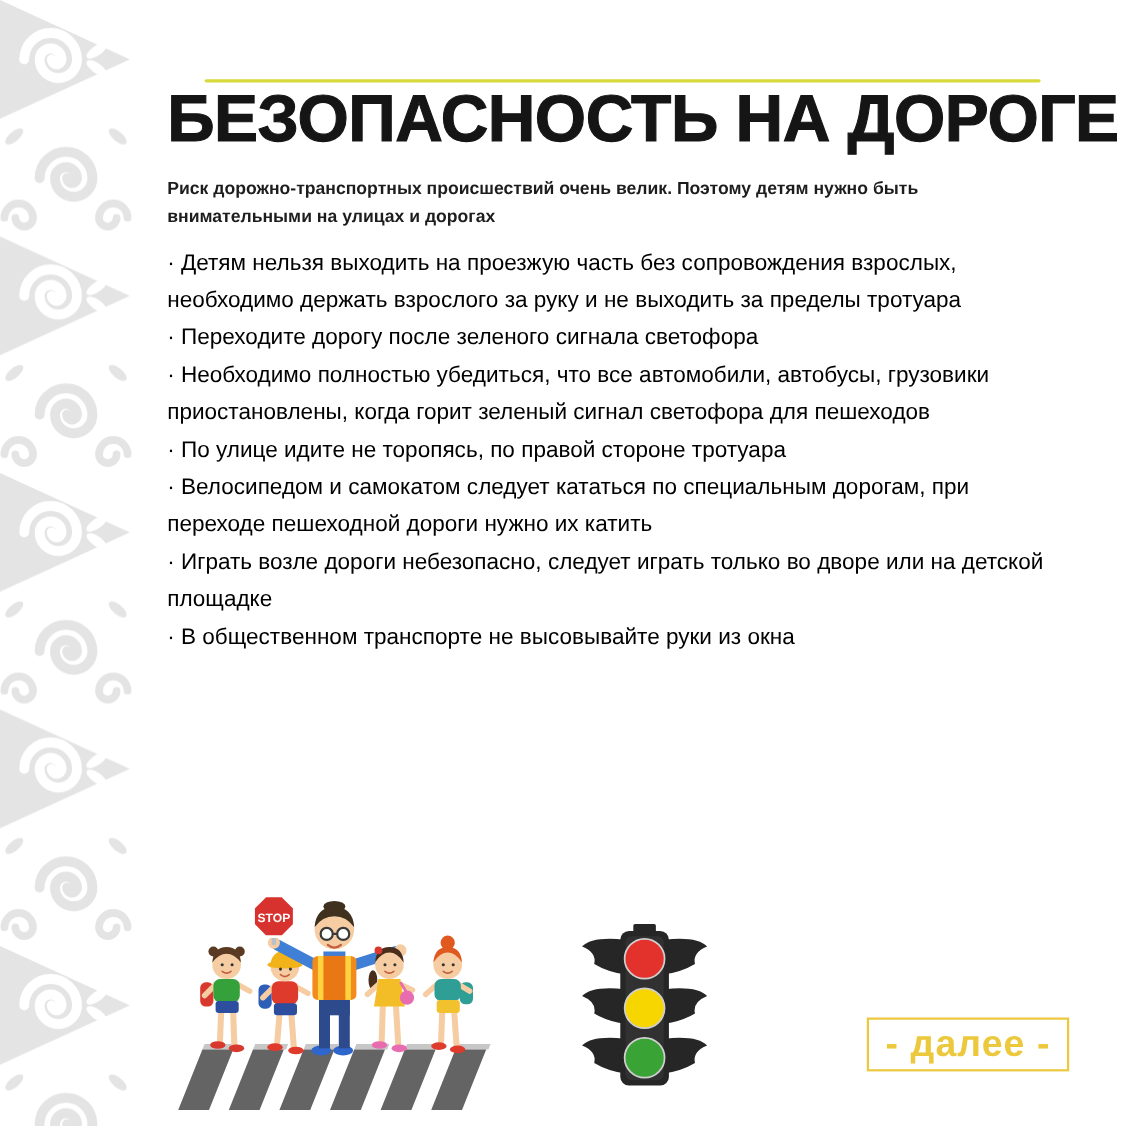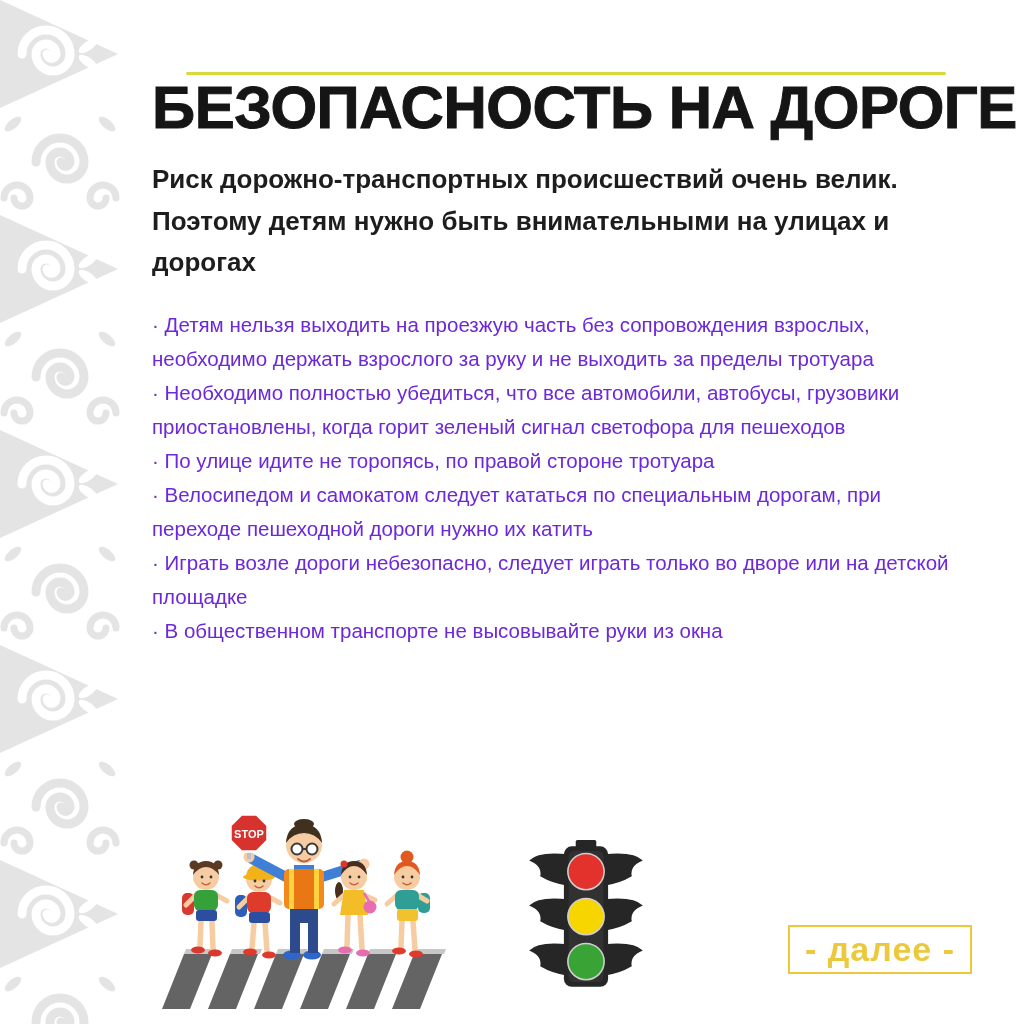--- a/index.html
+++ b/index.html
@@ -30,31 +30,31 @@
     font-size: 60px;
     line-height: 1.1;
     font-weight: bold;
     letter-spacing: -0.5px;
     color: #151515;
     -webkit-text-stroke: 1px #151515;
     white-space: nowrap;
   }
   .subtitle {
     margin-top: 18px;
-    font-size: 26px;
+    font-size: 16px;
     line-height: 1.6;
     font-weight: bold;
     color: #1d1d1d;
     max-width: 800px;
   }
   .rules {
-    margin-top: 24px;
+    margin-top: 12px;
     font-size: 20.5px;
     line-height: 34px;
-    color: #6d28d9;
+    color: #000000;
     max-width: 812px;
   }
   .figures {
     position: absolute;
     left: 0; bottom: 0;
     width: 820px; height: 213px;
   }
   .crosswalk { position: absolute; left: 4px; bottom: 10px; }
   .traffic-light { position: absolute; left: 374px; bottom: 34px; }
   .next-btn {
@@ -100,20 +100,21 @@
 
 <div class="content">
   <div class="top-rule"></div>
 
   <h1 class="page-title">БЕЗОПАСНОСТЬ НА ДОРОГЕ</h1>
 
   <p class="subtitle">Риск дорожно-транспортных происшествий очень велик. Поэтому детям нужно быть внимательными на улицах и дорогах</p>
 
   <div class="rules">
     <div>· Детям нельзя выходить на проезжую часть без сопровождения взрослых, необходимо держать взрослого за руку и не выходить за пределы тротуара</div>
+    <div>· Переходите дорогу после зеленого сигнала светофора</div>
     <div>· Необходимо полностью убедиться, что все автомобили, автобусы, грузовики приостановлены, когда горит зеленый сигнал светофора для пешеходов</div>
     <div>· По улице идите не торопясь, по правой стороне тротуара</div>
     <div>· Велосипедом и самокатом следует кататься по специальным дорогам, при переходе пешеходной дороги нужно их катить</div>
     <div>· Играть возле дороги небезопасно, следует играть только во дворе или на детской площадке</div>
     <div>· В общественном транспорте не высовывайте руки из окна</div>
   </div>
 
   <div class="figures">
 
     <svg class="crosswalk" width="310" height="205" viewBox="0 0 310 205">

